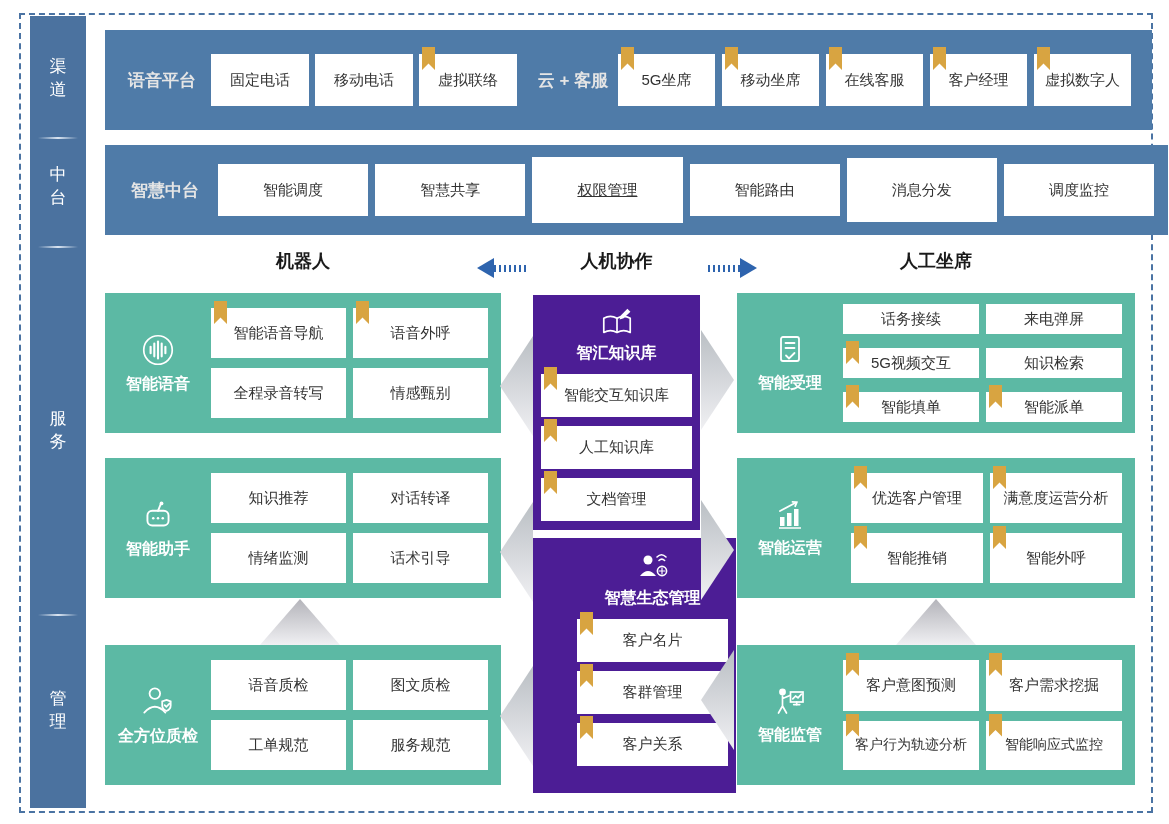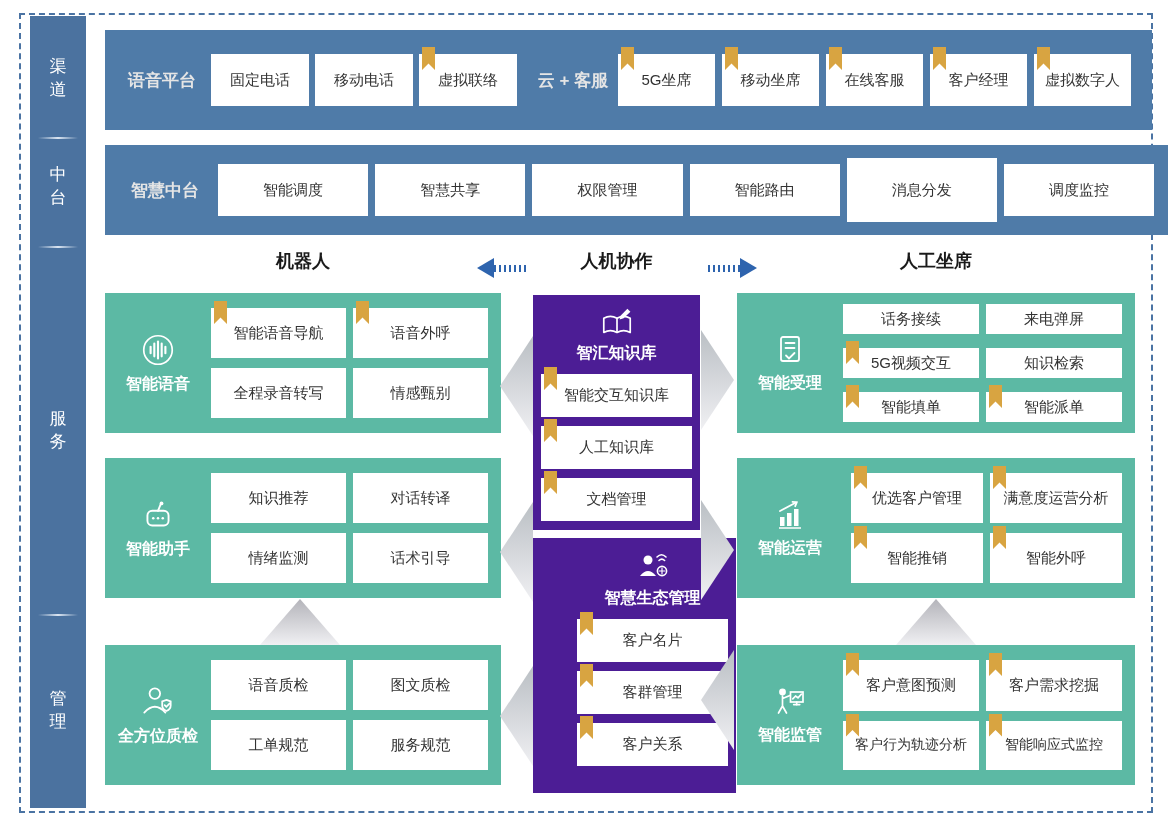--- a/index.html
+++ b/index.html
@@ -120,21 +120,21 @@
   </div>
 
   <div class="group-box" style="left:105px;top:145px;width:1035px;height:90px;padding:0 14px;gap:7px;">
     <div class="group-title" style="width:92px;">智慧中台</div>
     <div class="btn" style="flex:1;height:52px;">
       <span>智能调度</span>
     </div>
     <div class="btn" style="flex:1;height:52px;">
       <span>智慧共享</span>
     </div>
-    <div class="btn" style="flex:1;height:52px;">
+    <div class="btn" style="flex:1;height:66px;text-decoration:underline;">
       <span>权限管理</span>
     </div>
     <div class="btn" style="flex:1;height:52px;">
       <span>智能路由</span>
     </div>
     <div class="btn" style="flex:1;height:64px;">
       <span>消息分发</span>
     </div>
     <div class="btn" style="flex:1;height:52px;">
       <span>调度监控</span>

